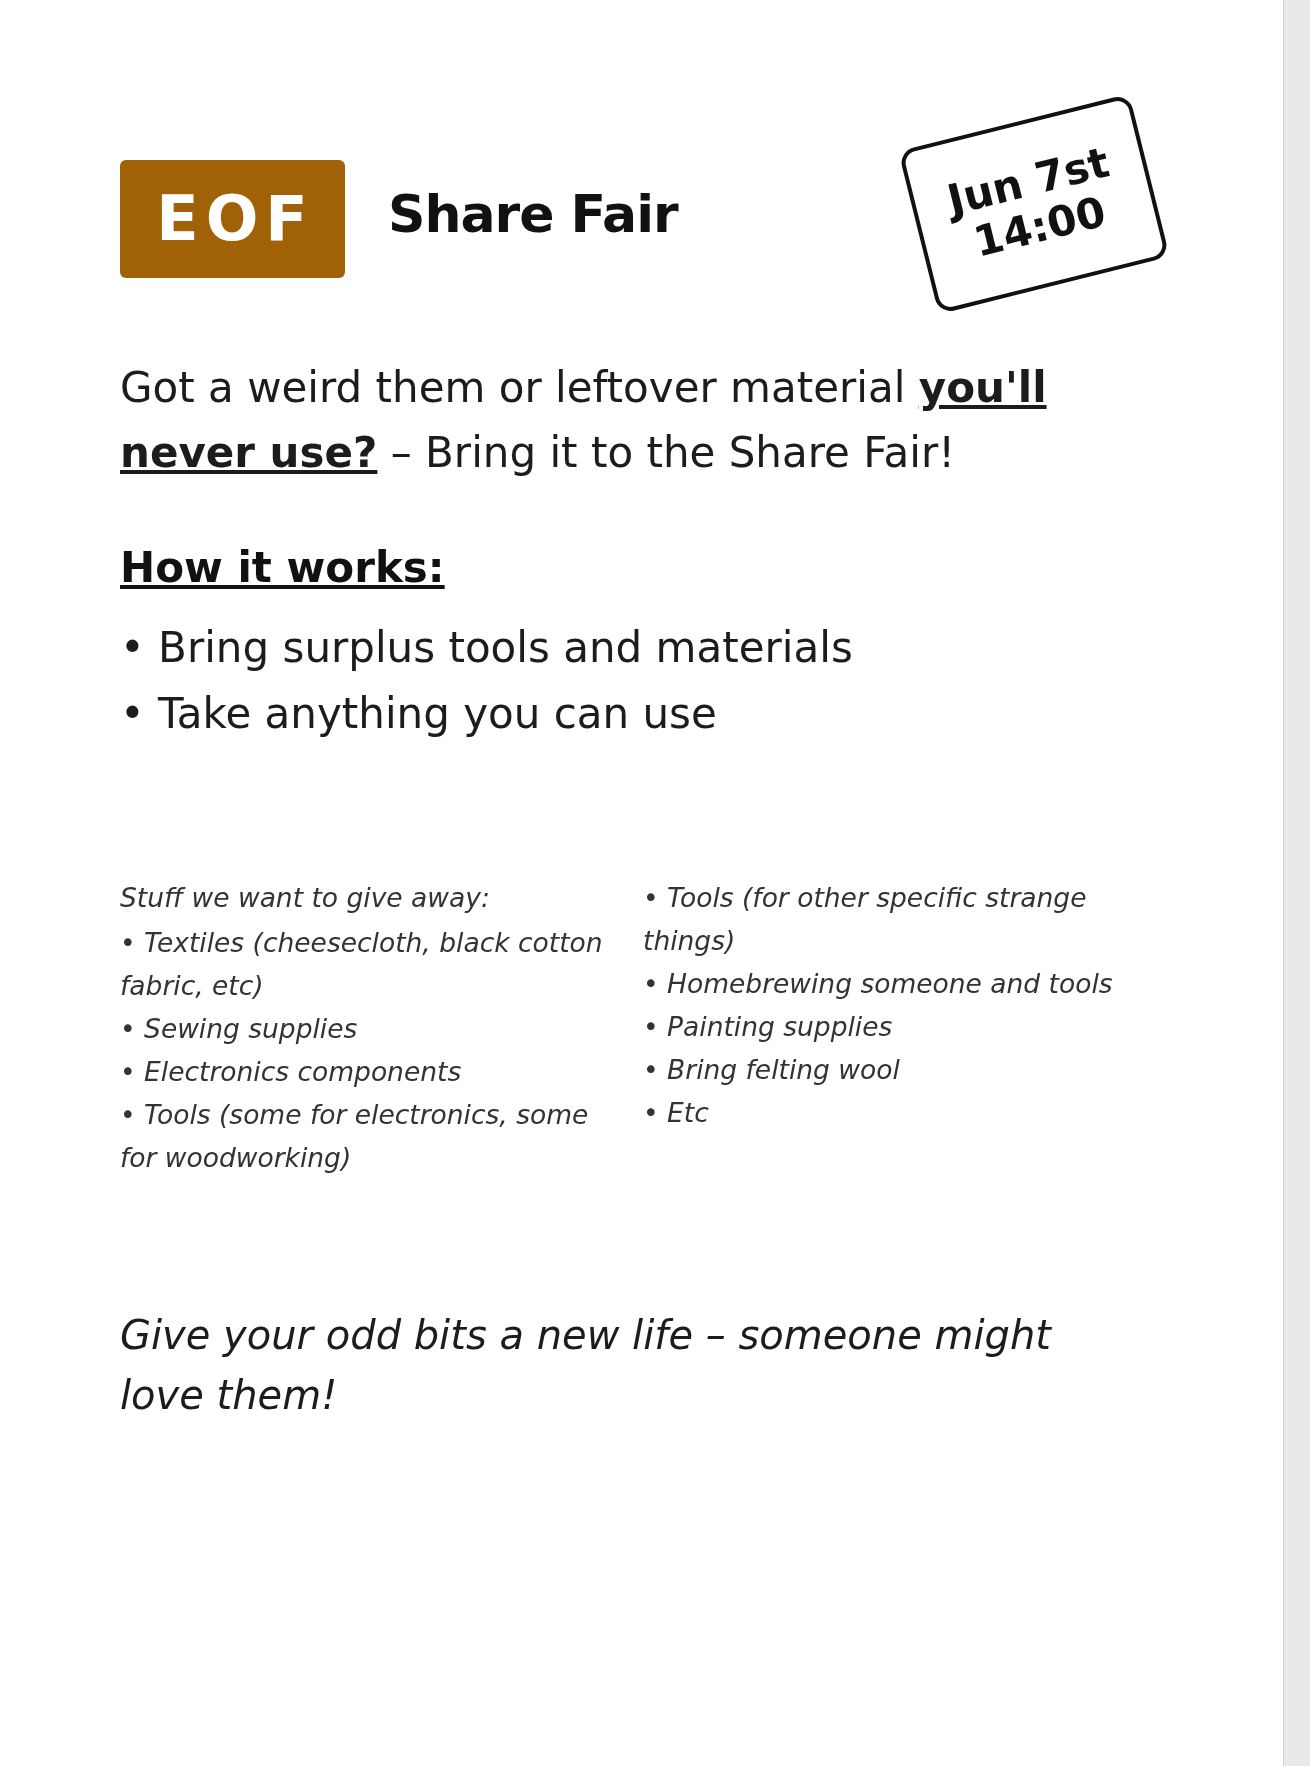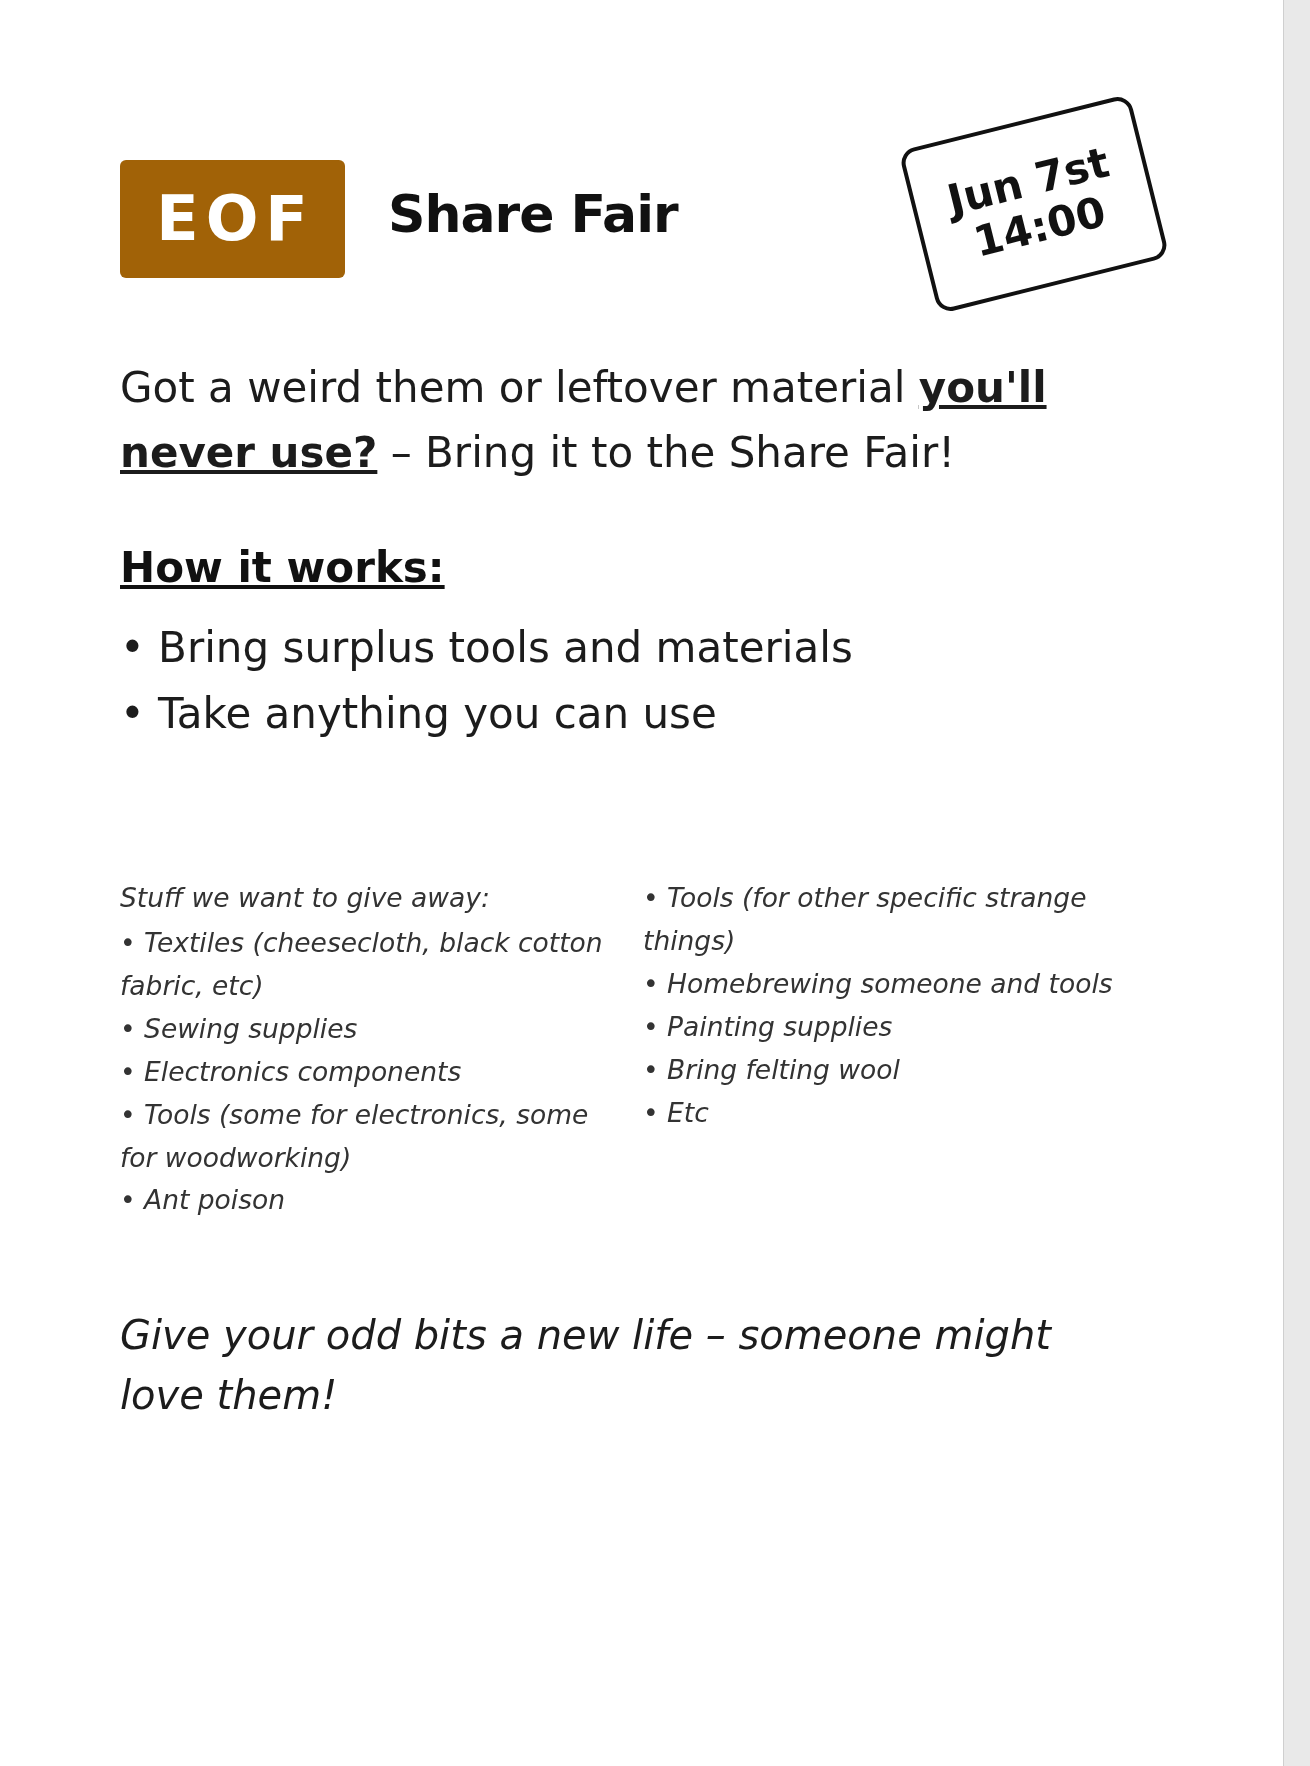--- a/index.html
+++ b/index.html
@@ -199,21 +199,20 @@
     <div class="li">• Take anything you can use</div>
   </div>
 
   <div class="cols">
     <div class="col">
       <div class="lead">Stuff we want to give away:</div>
       <div class="item">• Textiles (cheesecloth, black cotton fabric, etc)</div>
       <div class="item">• Sewing supplies</div>
       <div class="item">• Electronics components</div>
       <div class="item">• Tools (some for electronics, some for woodworking)</div>
-      <div class="item">• Ant poison</div>
     </div>
     <div class="col">
       <div class="item">• Tools (for other specific strange things)</div>
       <div class="item">• Homebrewing someone and tools</div>
       <div class="item">• Painting supplies</div>
       <div class="item">• Bring felting wool</div>
       <div class="item">• Etc</div>
     </div>
   </div>
 

